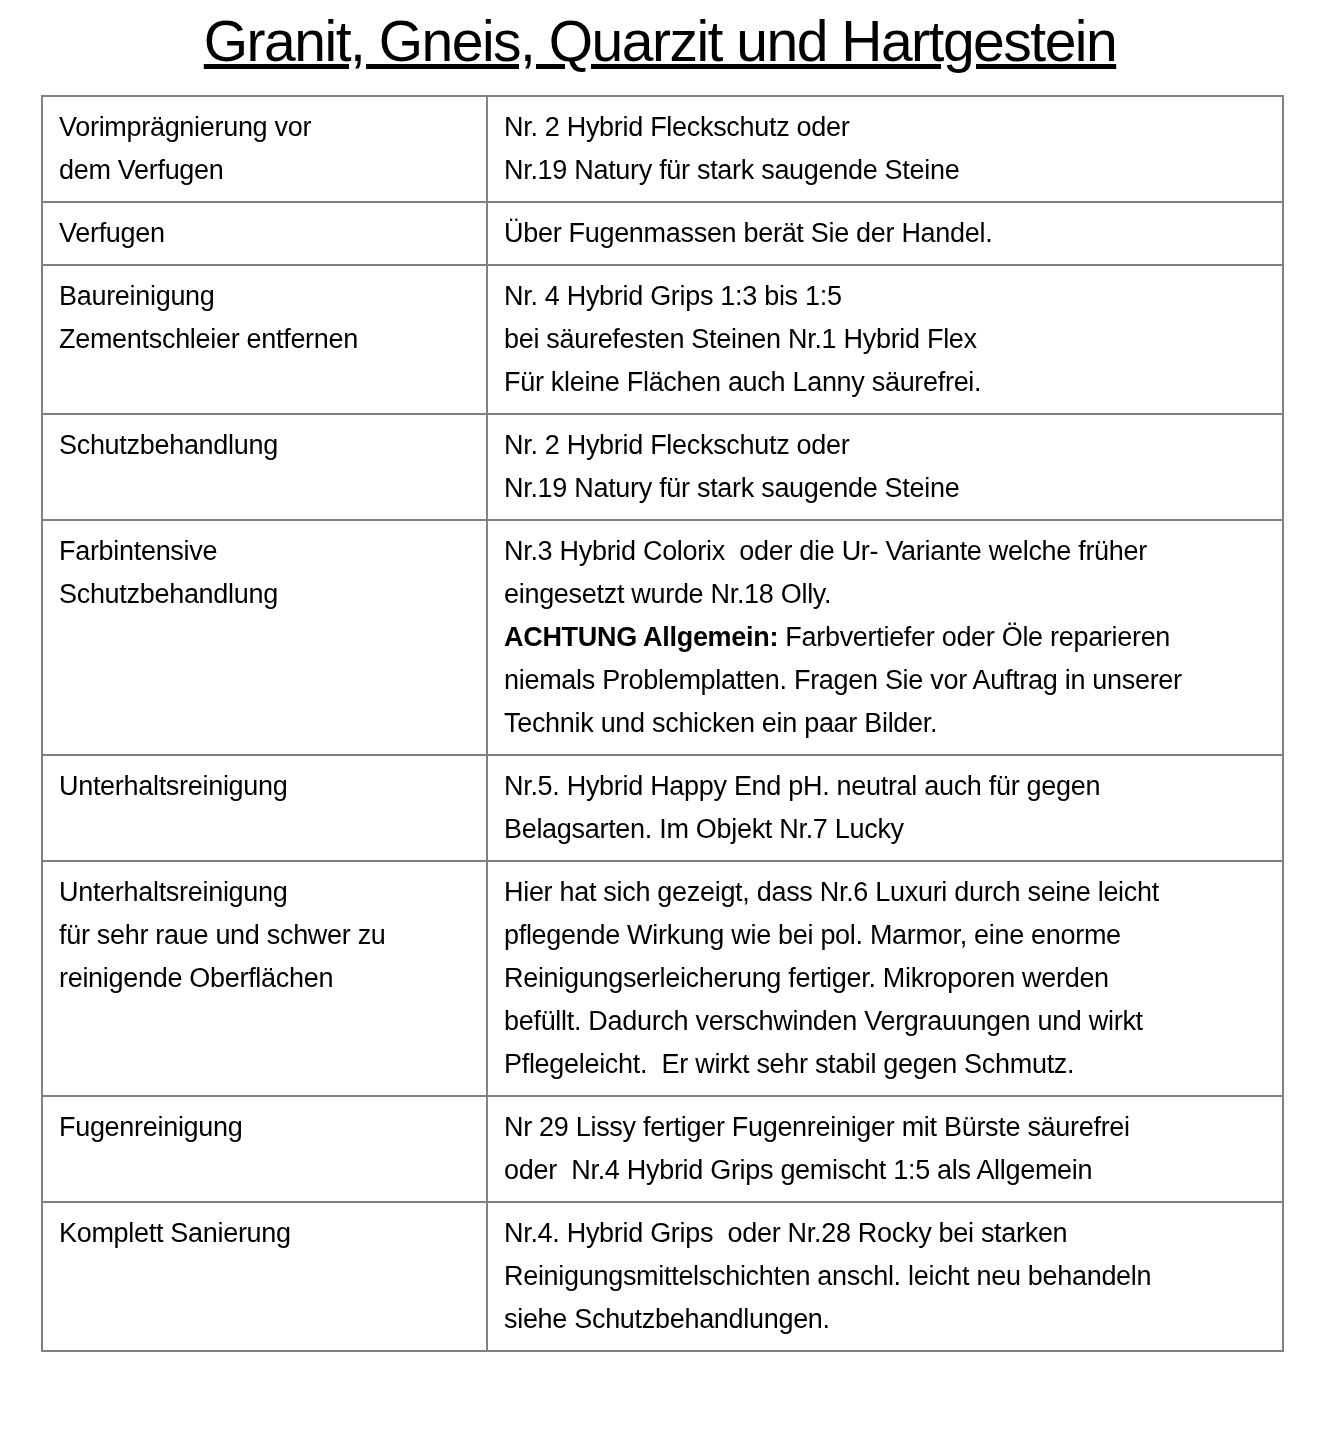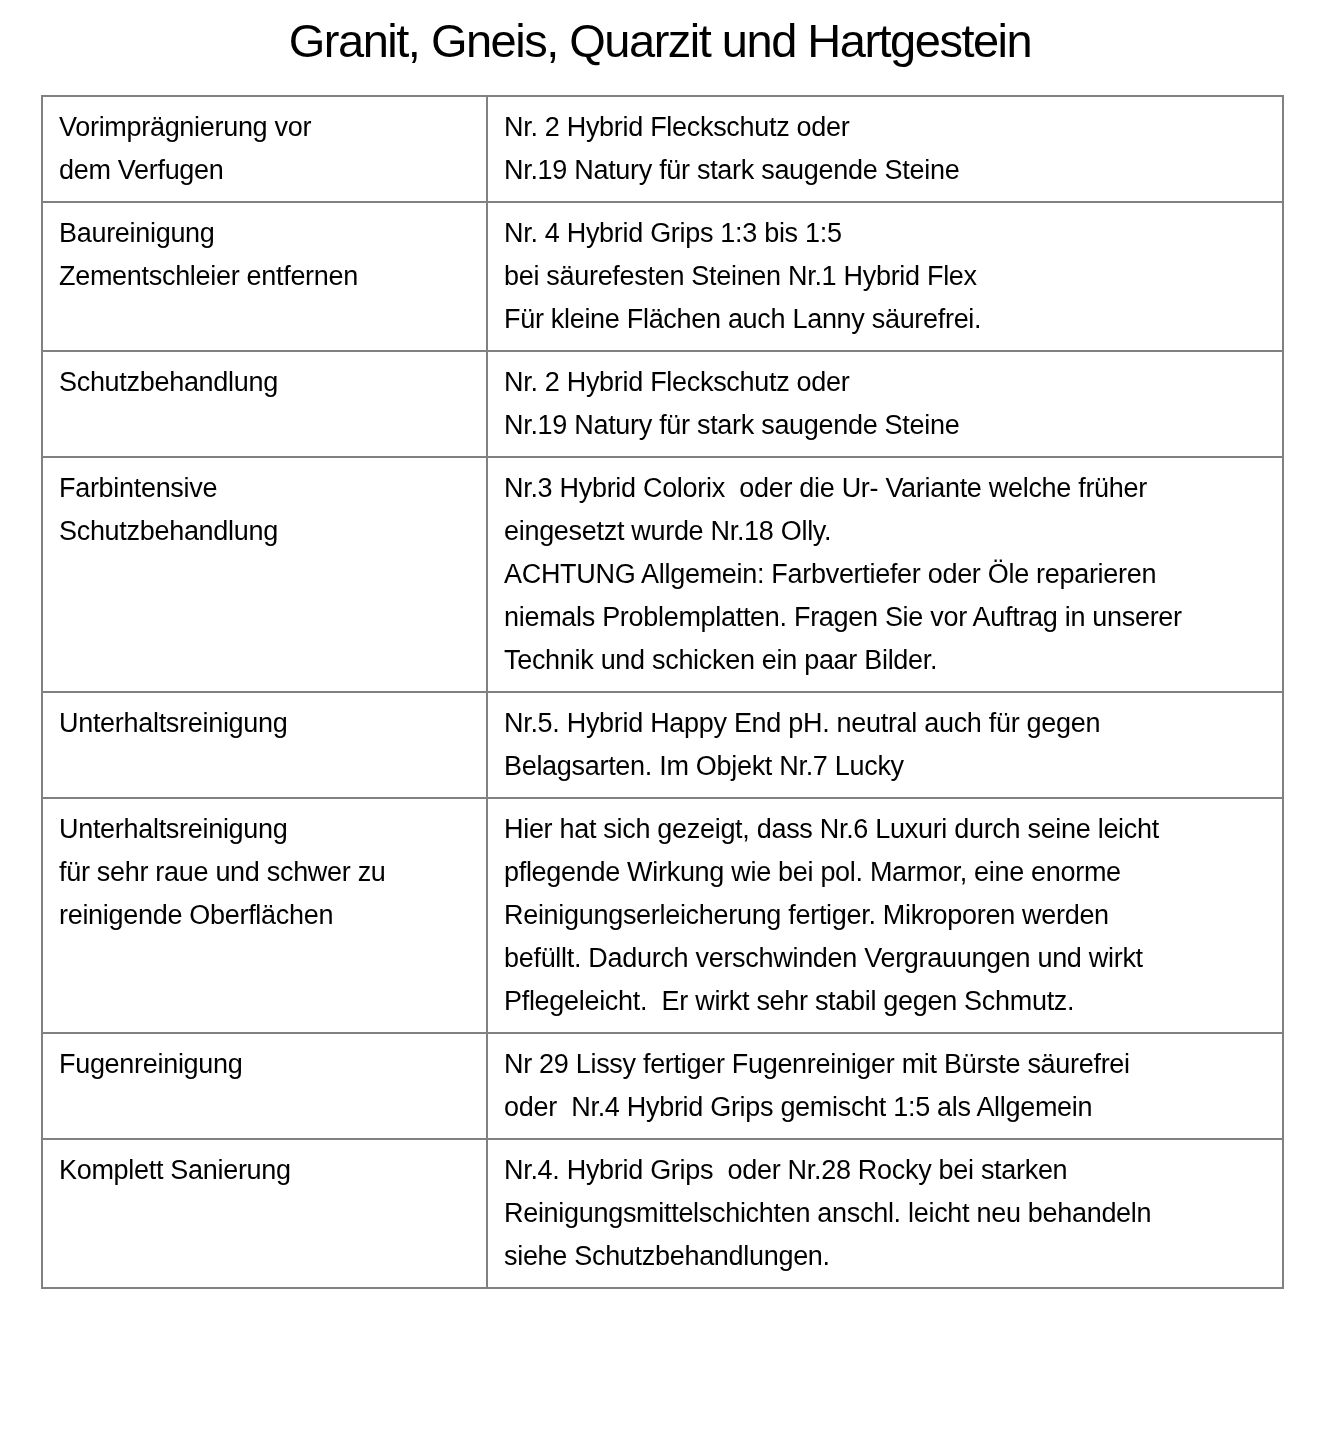--- a/index.html
+++ b/index.html
@@ -10,24 +10,25 @@
     width: 1320px;
     height: 1452px;
     background: #ffffff;
     color: #000000;
     font-family: "Liberation Sans", sans-serif;
     overflow: hidden;
   }
   .title {
     margin: 10px 0 0 0;
     text-align: center;
-    font-size: 47px;
+    font-size: 57px;
     line-height: 62px;
     font-weight: 400;
     letter-spacing: -1.5px;
+    text-decoration: underline;
   }
   .table {
     display: table;
     border-collapse: collapse;
     margin: 23px 0 4px 41px;
     width: 1241px;
     border-radius: 22px;
   }
   .t-row {
     display: table-row;
@@ -42,37 +43,45 @@
   .label-cell {
     width: 411px;
   }
   .line {
     font-size: 27px;
     line-height: 43px;
     white-space: pre;
     letter-spacing: -0.3px;
   }
   .line strong {
-    font-weight: normal;
+    font-weight: bold;
   }
 </style>
 </head>
 <body>
 
 <div class="page">
   <h1 class="title">Granit, Gneis, Quarzit und Hartgestein</h1>
   <div class="table">
       <div class="t-row">
         <div class="cell label-cell">
           <div class="line">Vorimprägnierung vor</div>
           <div class="line">dem Verfugen</div>
         </div>
         <div class="cell content-cell">
           <div class="line"><span>Nr. 2 Hybrid Fleckschutz oder</span></div>
           <div class="line"><span>Nr.19 Natury für stark saugende Steine</span></div>
+        </div>
+      </div>
+      <div class="t-row">
+        <div class="cell label-cell">
+          <div class="line">Verfugen</div>
+        </div>
+        <div class="cell content-cell">
+          <div class="line"><span>Über Fugenmassen berät Sie der Handel.</span></div>
         </div>
       </div>
       <div class="t-row">
         <div class="cell label-cell">
           <div class="line">Baureinigung</div>
           <div class="line">Zementschleier entfernen</div>
         </div>
         <div class="cell content-cell">
           <div class="line"><span>Nr. 4 Hybrid Grips 1:3 bis 1:5</span></div>
           <div class="line"><span>bei säurefesten Steinen Nr.1 Hybrid Flex</span></div>

